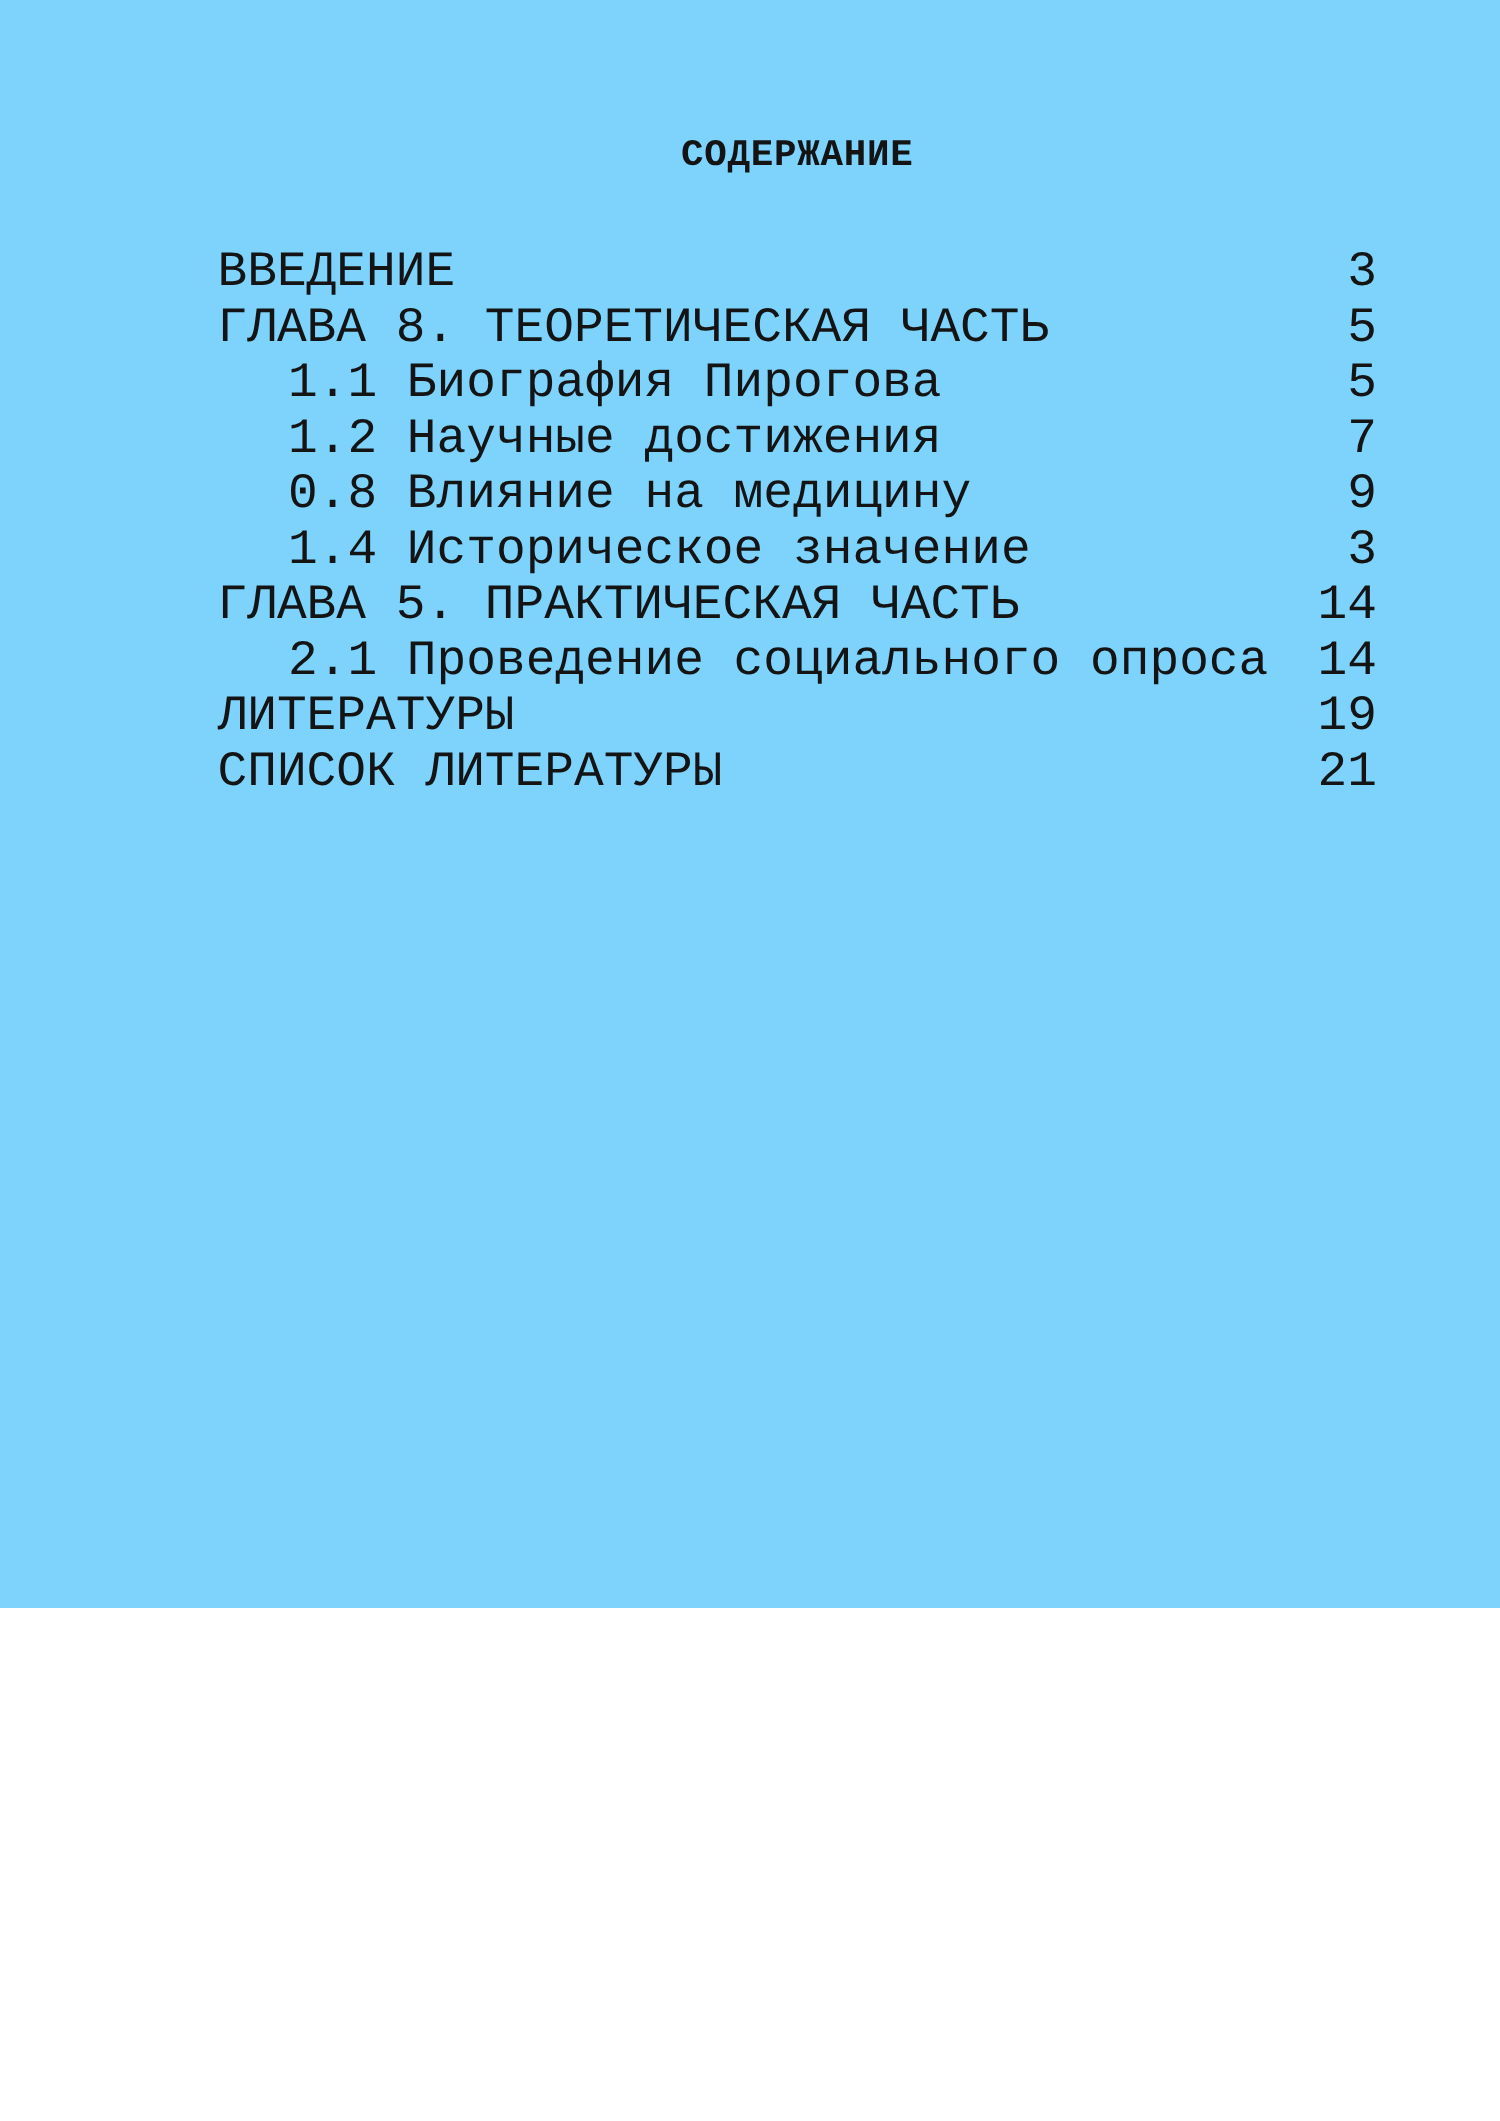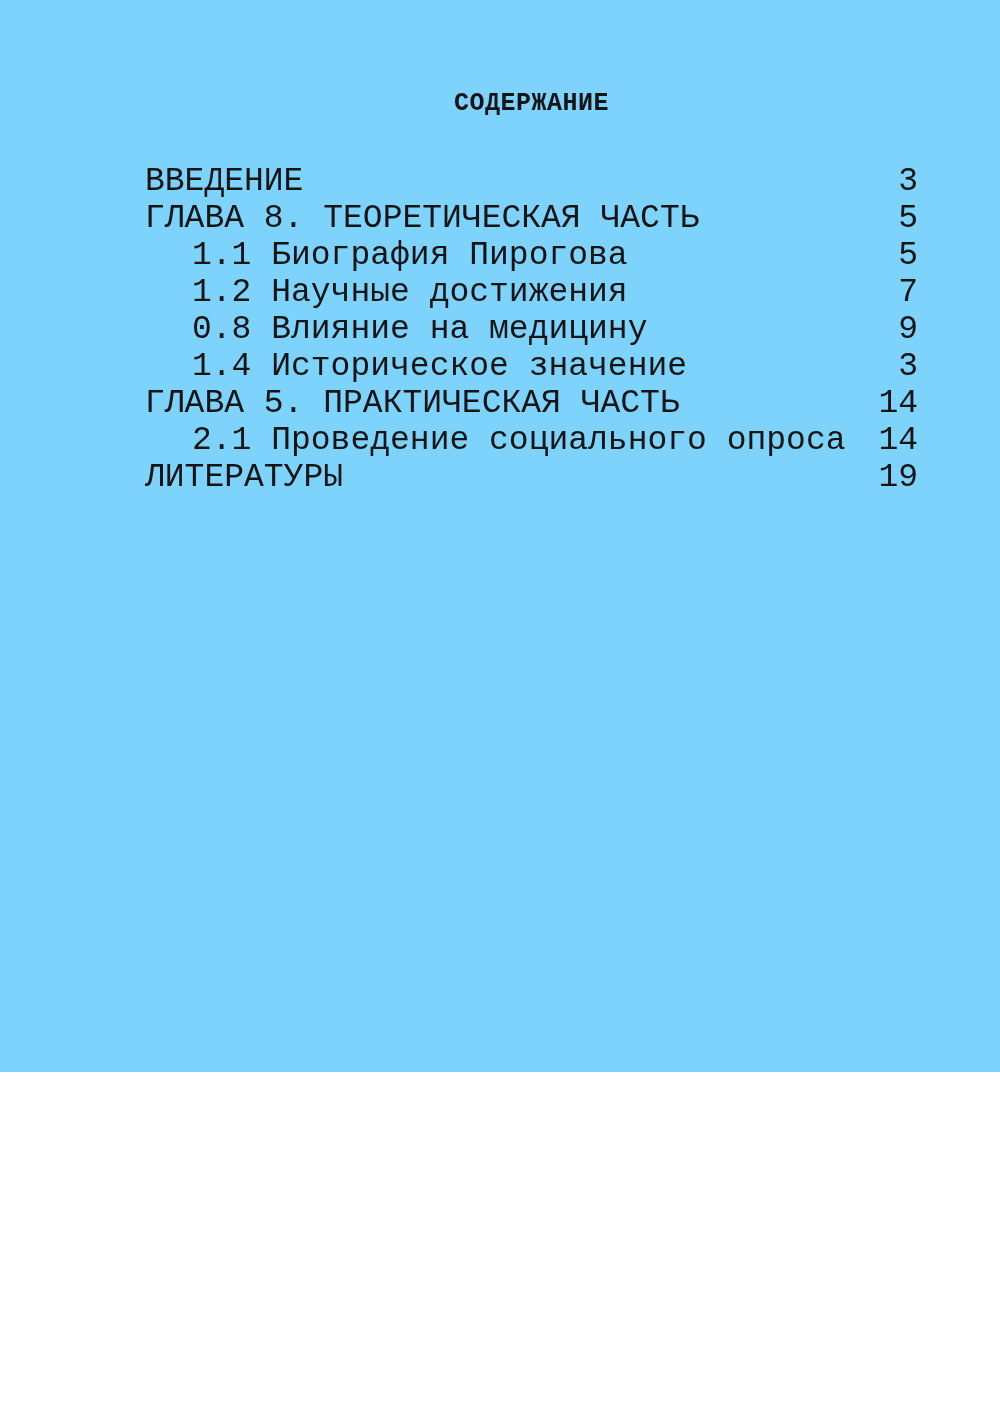--- a/index.html
+++ b/index.html
@@ -113,17 +113,21 @@
       <span class="toc-label">2.1 Проведение социального опроса</span>
       <span class="toc-page">14</span>
     </div>
 
 
     <div class="toc-row">
       <span class="toc-label">ЛИТЕРАТУРЫ</span>
       <span class="toc-page">19</span>
     </div>
 
+    <div class="toc-row">
+      <span class="toc-label">СПИСОК ЛИТЕРАТУРЫ</span>
+      <span class="toc-page">21</span>
+    </div>
   </div>
 
   <div class="page-number">2</div>
 
 </div>
 
 </body></html>

